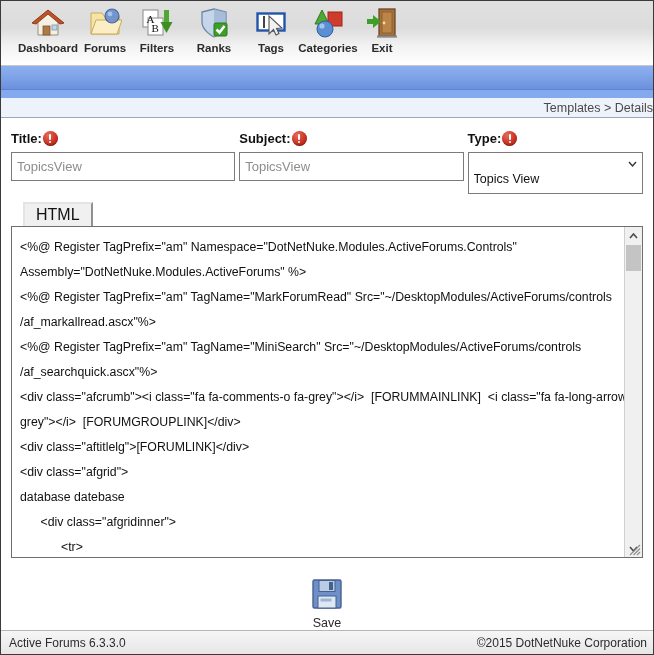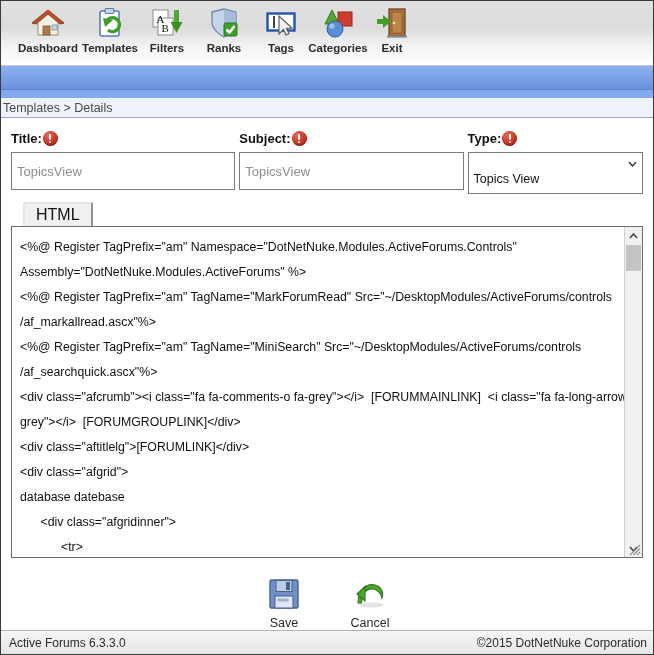--- a/index.html
+++ b/index.html
@@ -72,22 +72,23 @@
     background: #85a9ef;
   }
 
   
   .breadcrumb-bar {
     height: 20px;
     background: #eef2fb;
     border-bottom: 1px solid #9aa7bf;
     display: flex;
     align-items: center;
-    padding-left: 2px;
-    box-sizing: border-box;
+    padding-left: 12px;
+    box-sizing: border-box;
+    justify-content: flex-end;
   }
   .breadcrumb {
     font-size: 12.5px;
     color: #4a4a4a;
   }
 
   
   .main {
     flex: 1;
     background: #ffffff;
@@ -139,21 +140,21 @@
     content: "";
     position: absolute;
     left: 6.4px; top: 10.2px;
     width: 2.2px; height: 2.2px;
     background: #fff;
     border-radius: 50%;
   }
 
   input.txt {
     width: 100%;
-    height: 38px;
+    height: 29px;
     box-sizing: border-box;
     border: 1px solid #7b7b7b;
     padding: 2px 5px;
     font-family: "Liberation Sans", sans-serif;
     font-size: 13px;
     color: #888;
     background: #fff;
     outline: none;
   }
   input.txt::placeholder { color: #8d8d8d; opacity: 1; }
@@ -304,32 +305,32 @@
         <svg width="34" height="32" viewBox="0 0 34 32">
           <polygon points="3,15 17,4 31,15 27,15 27,28 7,28 7,15" fill="#f4f0e4" stroke="#9c8f78" stroke-width="1"></polygon>
           <polygon points="1,16 17,3 33,16 29,17 17,7 5,17" fill="#c0522a" stroke="#8c3a19" stroke-width="1"></polygon>
           <rect x="12" y="19" width="7" height="9" fill="#b07a47" stroke="#7d5430" stroke-width=".8"></rect>
           <rect x="21" y="18" width="5" height="5" fill="#bcd6ea" stroke="#7d96ab" stroke-width=".8"></rect>
         </svg>
       </div>
       <div class="lbl">Dashboard</div>
     </div>
 
-
-    <div class="tool-item">
-      <div class="ic">
-        <svg width="34" height="32" viewBox="0 0 34 32">
-          <rect x="7" y="4" width="19" height="25" rx="2" fill="#ffffff" stroke="#5a7fa8" stroke-width="1.6"></rect>
-          <rect x="12" y="1.5" width="9" height="5" rx="1.5" fill="#c9d4dd" stroke="#5a7fa8" stroke-width="1.2"></rect>
-          <path d="M13,15 a7,7 0 1,1 2,8" fill="none" stroke="#3d9e28" stroke-width="3.4"></path>
-          <polygon points="10,11 20,13 12,20" fill="#3d9e28"></polygon>
-        </svg>
-      </div>
-      <div class="lbl">Templates</div>
-    </div>
+    <div class="tool-item w-narrow">
+      <div class="ic">
+        <svg width="34" height="32" viewBox="0 0 34 32">
+          <path d="M3,6 L14,6 L17,10 L31,10 L31,27 L3,27 Z" fill="#f7e3a6" stroke="#c9ab55" stroke-width="1"></path>
+          <path d="M3,27 L8,13 L34,13 L29,27 Z" fill="#fbeec4" stroke="#c9ab55" stroke-width="1"></path>
+          <circle cx="24" cy="9" r="7" fill="#6a8fd0" stroke="#3c5f99" stroke-width="1.2" opacity=".92"></circle>
+          <circle cx="22" cy="7" r="2.4" fill="#b6cdf0" opacity=".8"></circle>
+        </svg>
+      </div>
+      <div class="lbl">Forums</div>
+    </div>
+
 
     <div class="tool-item w-narrow">
       <div class="ic">
         <svg width="34" height="32" viewBox="0 0 34 32">
           <rect x="3" y="3" width="15" height="17" fill="#fff" stroke="#8a8a8a" stroke-width="1"></rect>
           <rect x="8" y="11" width="15" height="17" fill="#fff" stroke="#8a8a8a" stroke-width="1"></rect>
           <text x="6.5" y="16" font-family="Liberation Serif, serif" font-size="11" fill="#111">A</text>
           <text x="11.5" y="25" font-family="Liberation Serif, serif" font-size="11" fill="#111">B</text>
           <rect x="24" y="3" width="5" height="14" fill="#4fa832"></rect>
           <polygon points="20.5,15 32.5,15 26.5,26" fill="#3d8f22"></polygon>
@@ -490,30 +491,20 @@
             <rect x="9" y="3.5" width="16" height="11" fill="#bccbe4" stroke="#45618f" stroke-width="1"></rect>
             <rect x="19" y="5" width="4" height="8" fill="#41618f"></rect>
             <rect x="8" y="19" width="18" height="12" fill="#dfe7f3" stroke="#45618f" stroke-width="1"></rect>
             <rect x="10.5" y="21.5" width="11" height="3" fill="#9fb3d2"></rect>
           </svg>
         </div>
         <div class="lbl">Save</div>
       </div>
 
 
-      <div class="action-btn">
-        <div class="ic">
-          <svg width="34" height="34" viewBox="0 0 34 34">
-            <path d="M5,26 C5,12 14,6 22,8 C28,9.5 31,15 29,21 C28,17 25,13 20,12 C13.5,11 9,16 8.5,26 Z" fill="#4aa82e" stroke="#2f7a1c" stroke-width="1.1"></path>
-            <polygon points="4,17 12,9.5 12,24" fill="#4aa82e" stroke="#2f7a1c" stroke-width="1.1"></polygon>
-            <ellipse cx="18" cy="28" rx="12" ry="2.6" fill="#cfcfcf" opacity=".6"></ellipse>
-          </svg>
-        </div>
-        <div class="lbl">Cancel</div>
-      </div>
 
     </div>
 
   </div>
 
   <div class="footer">
     <span>Active Forums 6.3.3.0</span>
     <span>©2015 DotNetNuke Corporation</span>
   </div>
 

